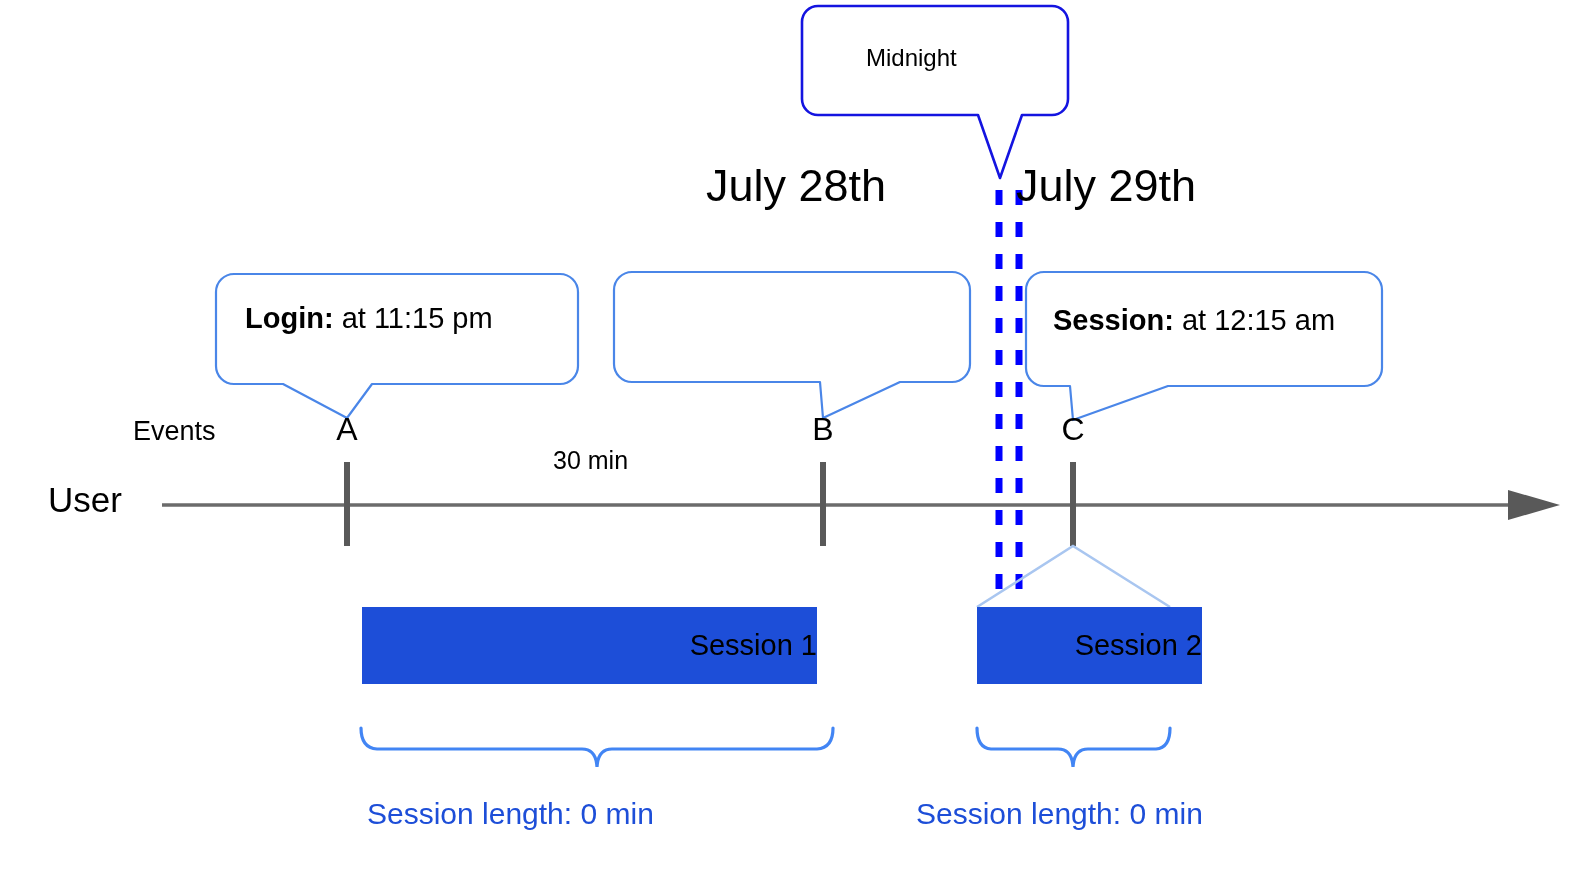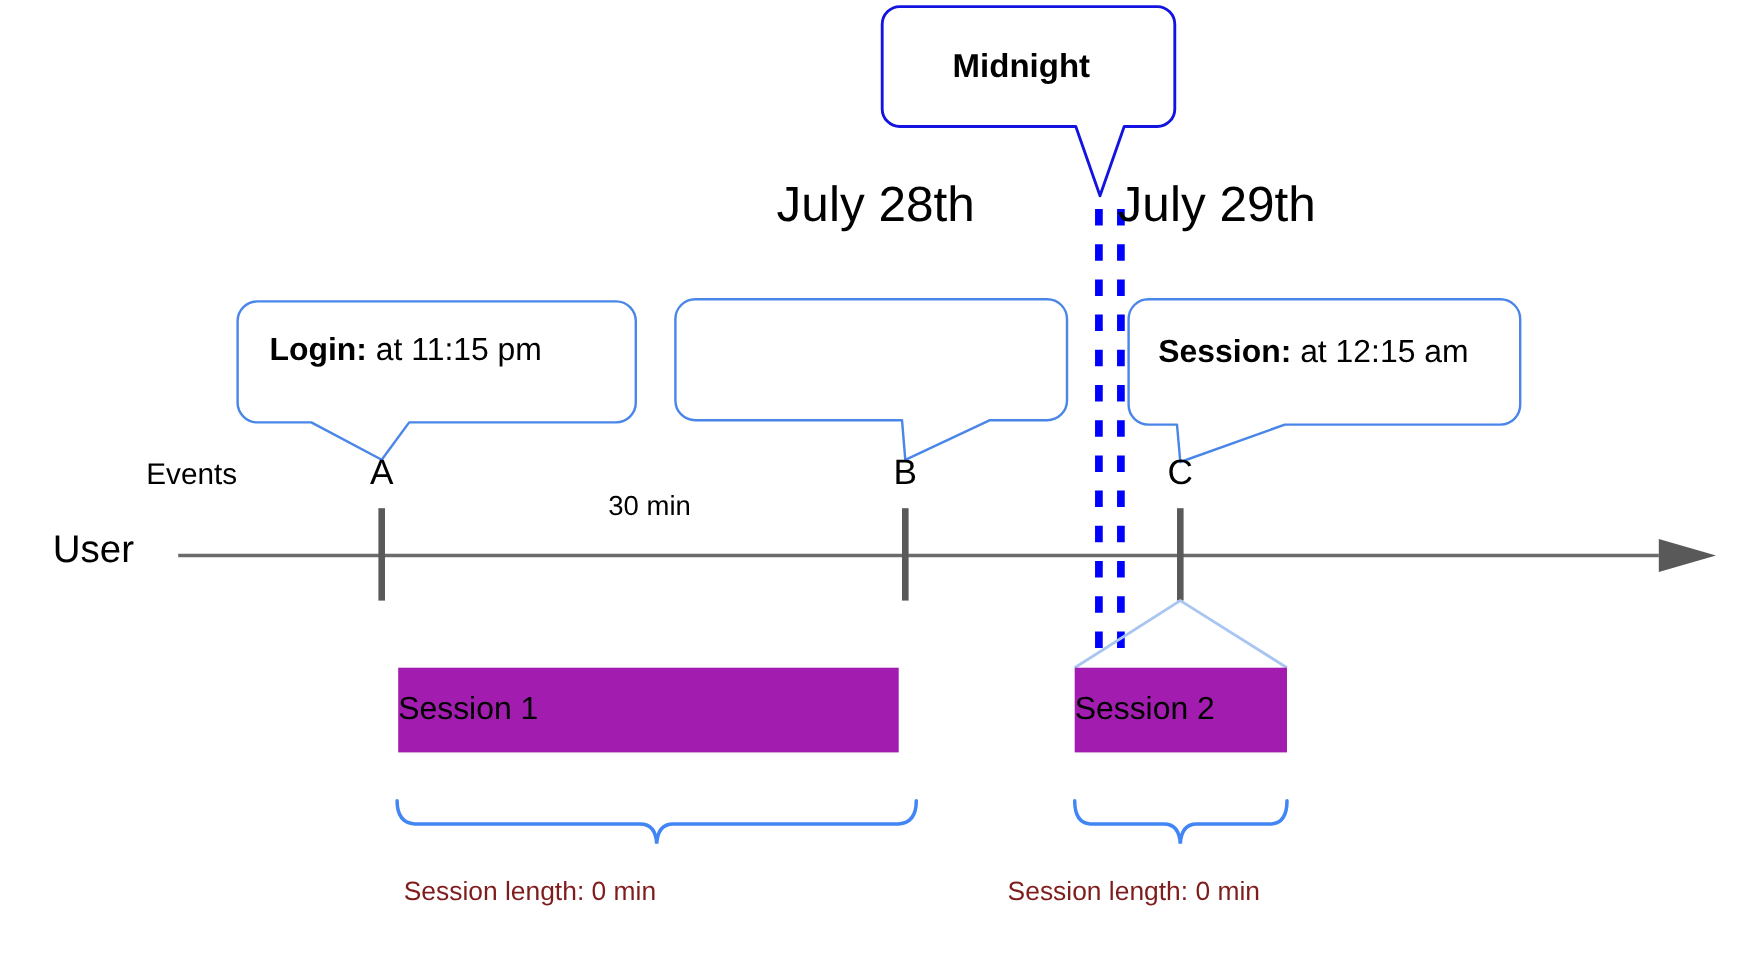--- a/index.html
+++ b/index.html
@@ -10,32 +10,32 @@
   }
   #stage{position:absolute;inset:0;width:1596px;height:870px;}
   svg.layer{position:absolute;left:0;top:0;width:1596px;height:870px;overflow:visible;}
   .txt{position:absolute;white-space:nowrap;}
 
   
   .callout-text{
     font-size:29px;line-height:1.1;color:#000;
   }
   .callout-text b{font-weight:bold;}
-  .midnight-text{font-size:30px;font-weight:bold;color:#000;}
+  .midnight-text{font-size:24px;font-weight:normal;color:#000;}
   .date-label{font-size:45px;color:#000;}
   .axis-title{font-size:35px;color:#000;}
   .events-label{font-size:27px;color:#000;}
   .event-letter{font-size:32px;color:#000;text-align:center;}
   .dur-label{font-size:25px;color:#000;}
   .session-label{font-size:29px;color:#000;}
-  .len-label{font-size:24px;color:#7f1d1d;}
+  .len-label{font-size:30px;color:#1d4ed8;}
 
   .session-bar{
-    position:absolute;background:#a21caf;
-    display:flex;align-items:center;justify-content:flex-start;
+    position:absolute;background:#1d4ed8;
+    display:flex;align-items:center;justify-content:flex-end;
   }
 </style>
 </head>
 <body>
 
 <div id="stage">
 
   <svg class="layer" viewBox="0 0 1596 870">
 
     <g>
@@ -103,20 +103,20 @@
   <div class="txt event-letter" style="left:330px;top:411px;width:34px;">A</div>
   <div class="txt event-letter" style="left:806px;top:411px;width:34px;">B</div>
   <div class="txt event-letter" style="left:1056px;top:411px;width:34px;">C</div>
 
   <div class="txt dur-label" style="left:553px;top:446px;">30 min</div>
 
   <div class="session-bar" style="left:362px;top:607px;width:455px;height:77px;">
     <span class="session-label">Session 1</span>
   </div>
 
-  <div class="session-bar" style="left:977px;top:607px;width:193px;height:77px;">
+  <div class="session-bar" style="left:977px;top:607px;width:225px;height:77px;">
     <span class="session-label">Session 2</span>
   </div>
 
   <div class="txt len-label" style="left:367px;top:797px;">Session length: 0 min</div>
   <div class="txt len-label" style="left:916px;top:797px;">Session length: 0 min</div>
 
 </div>
 
 </body></html>

